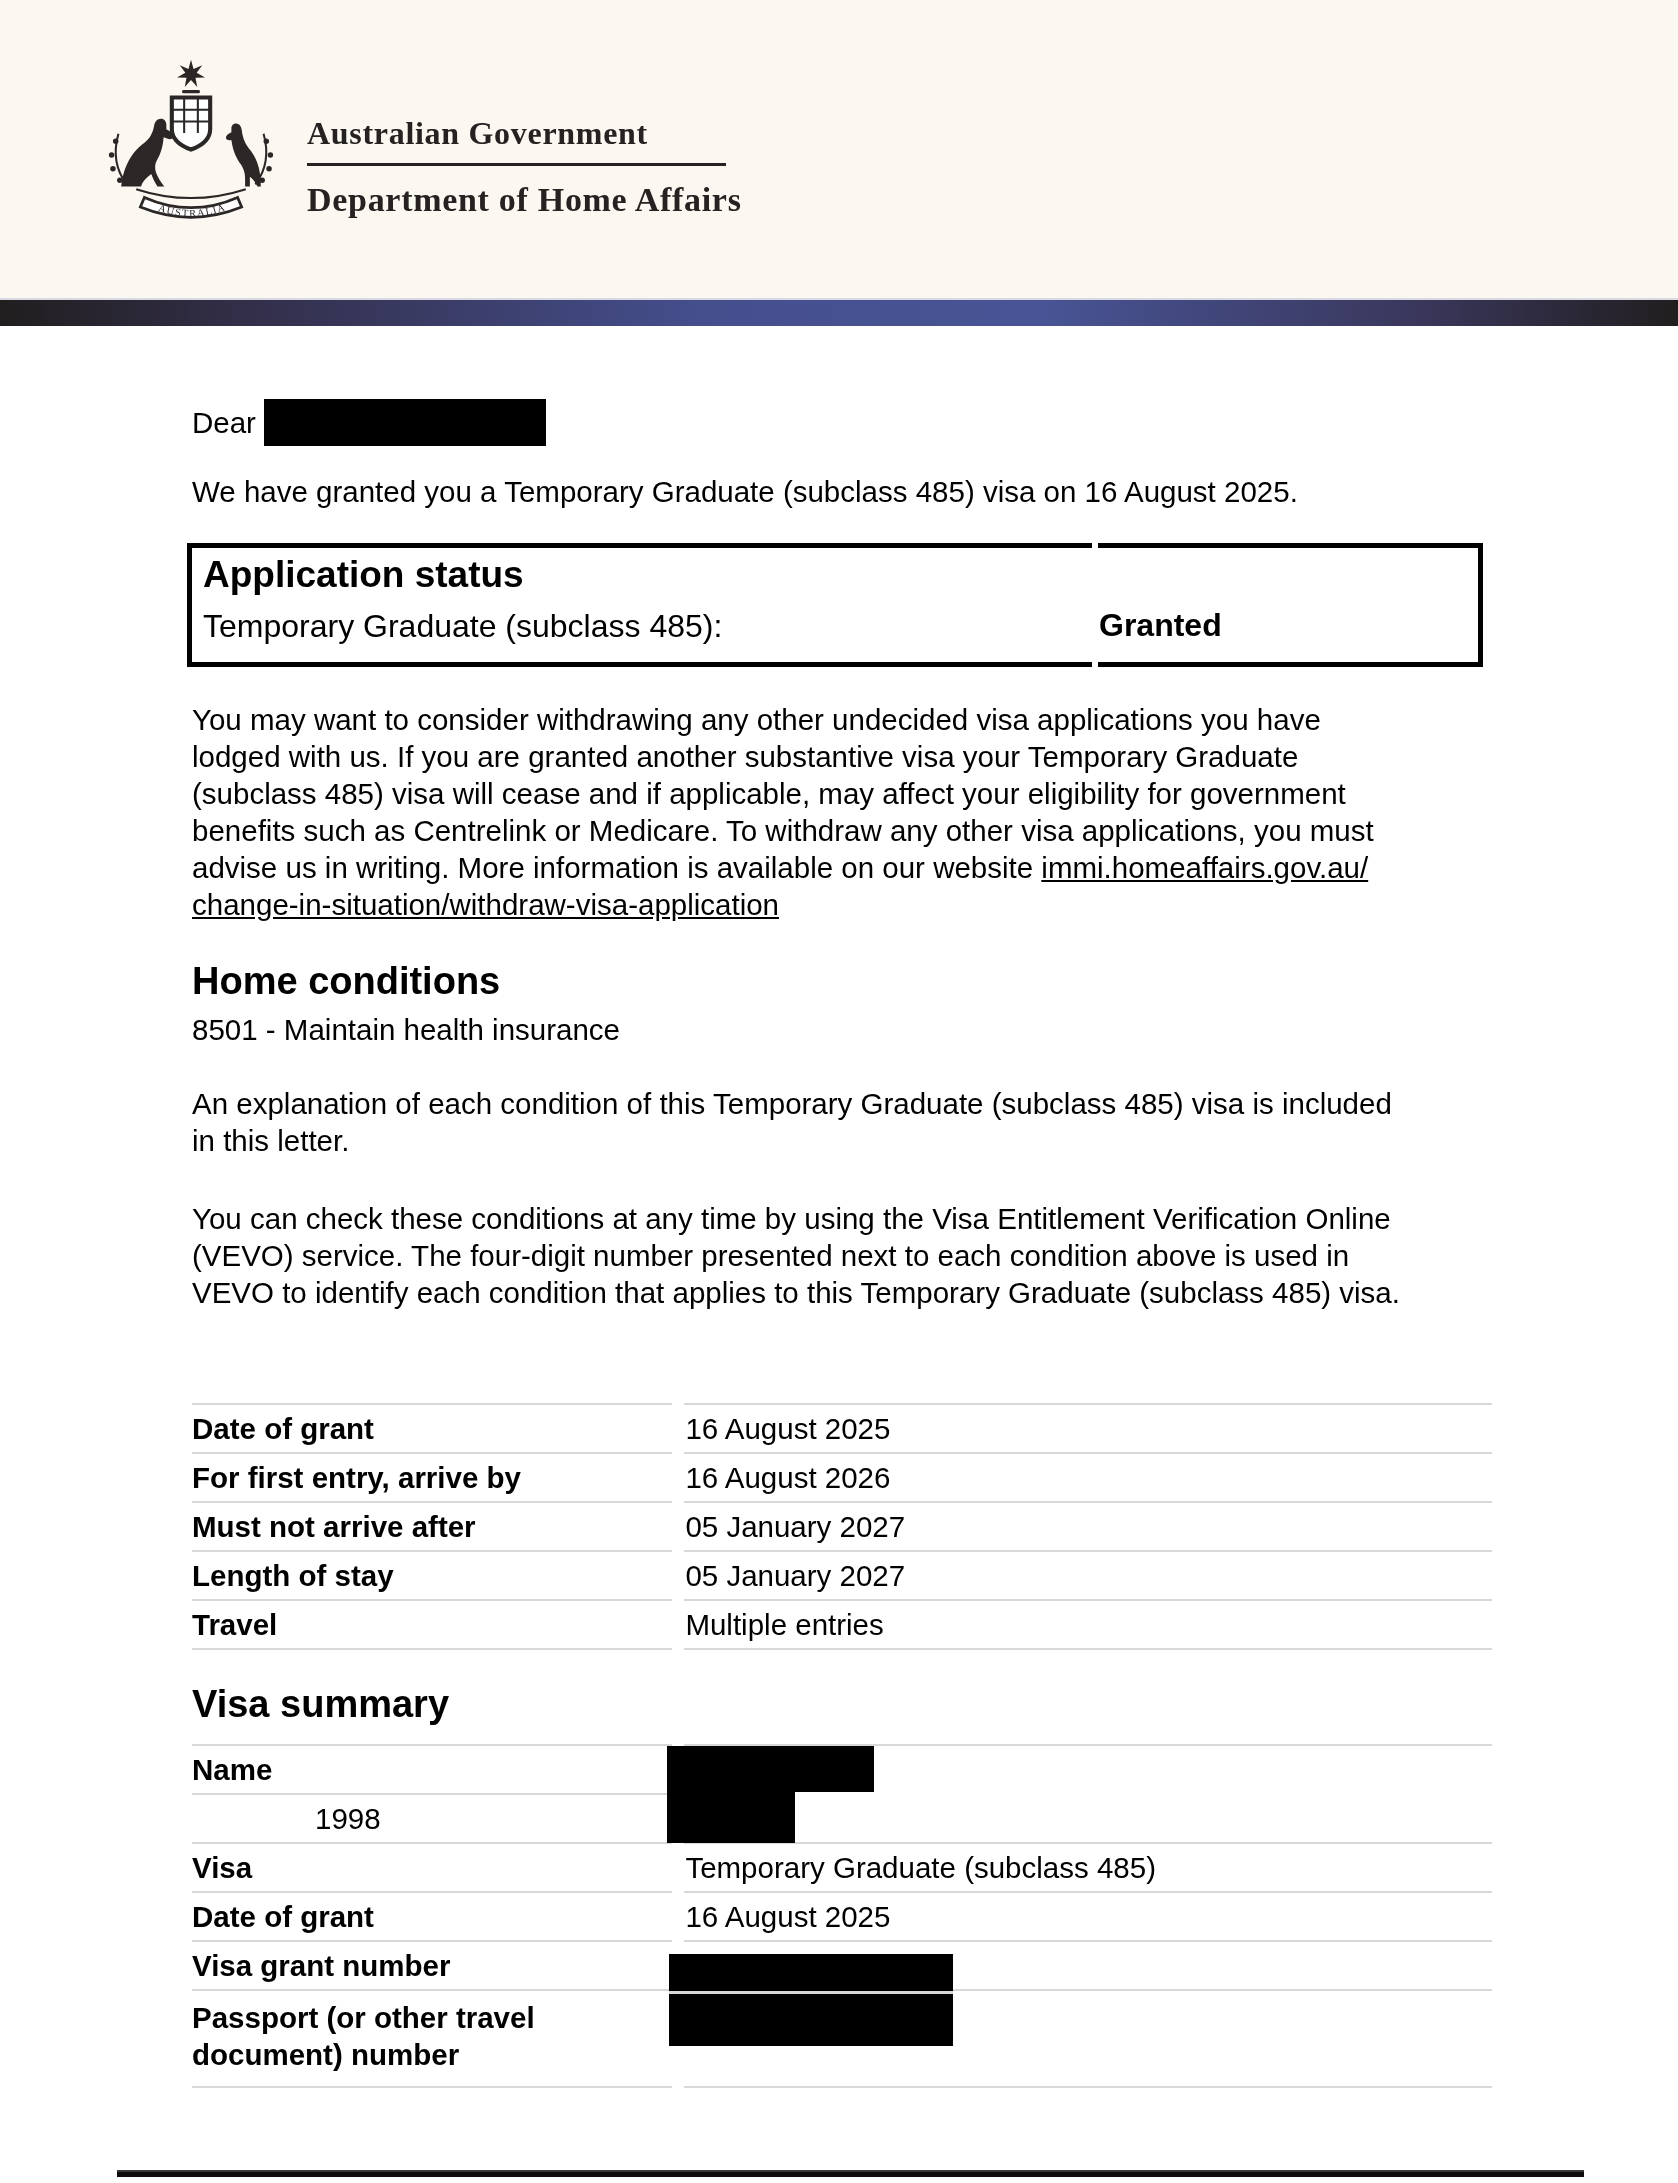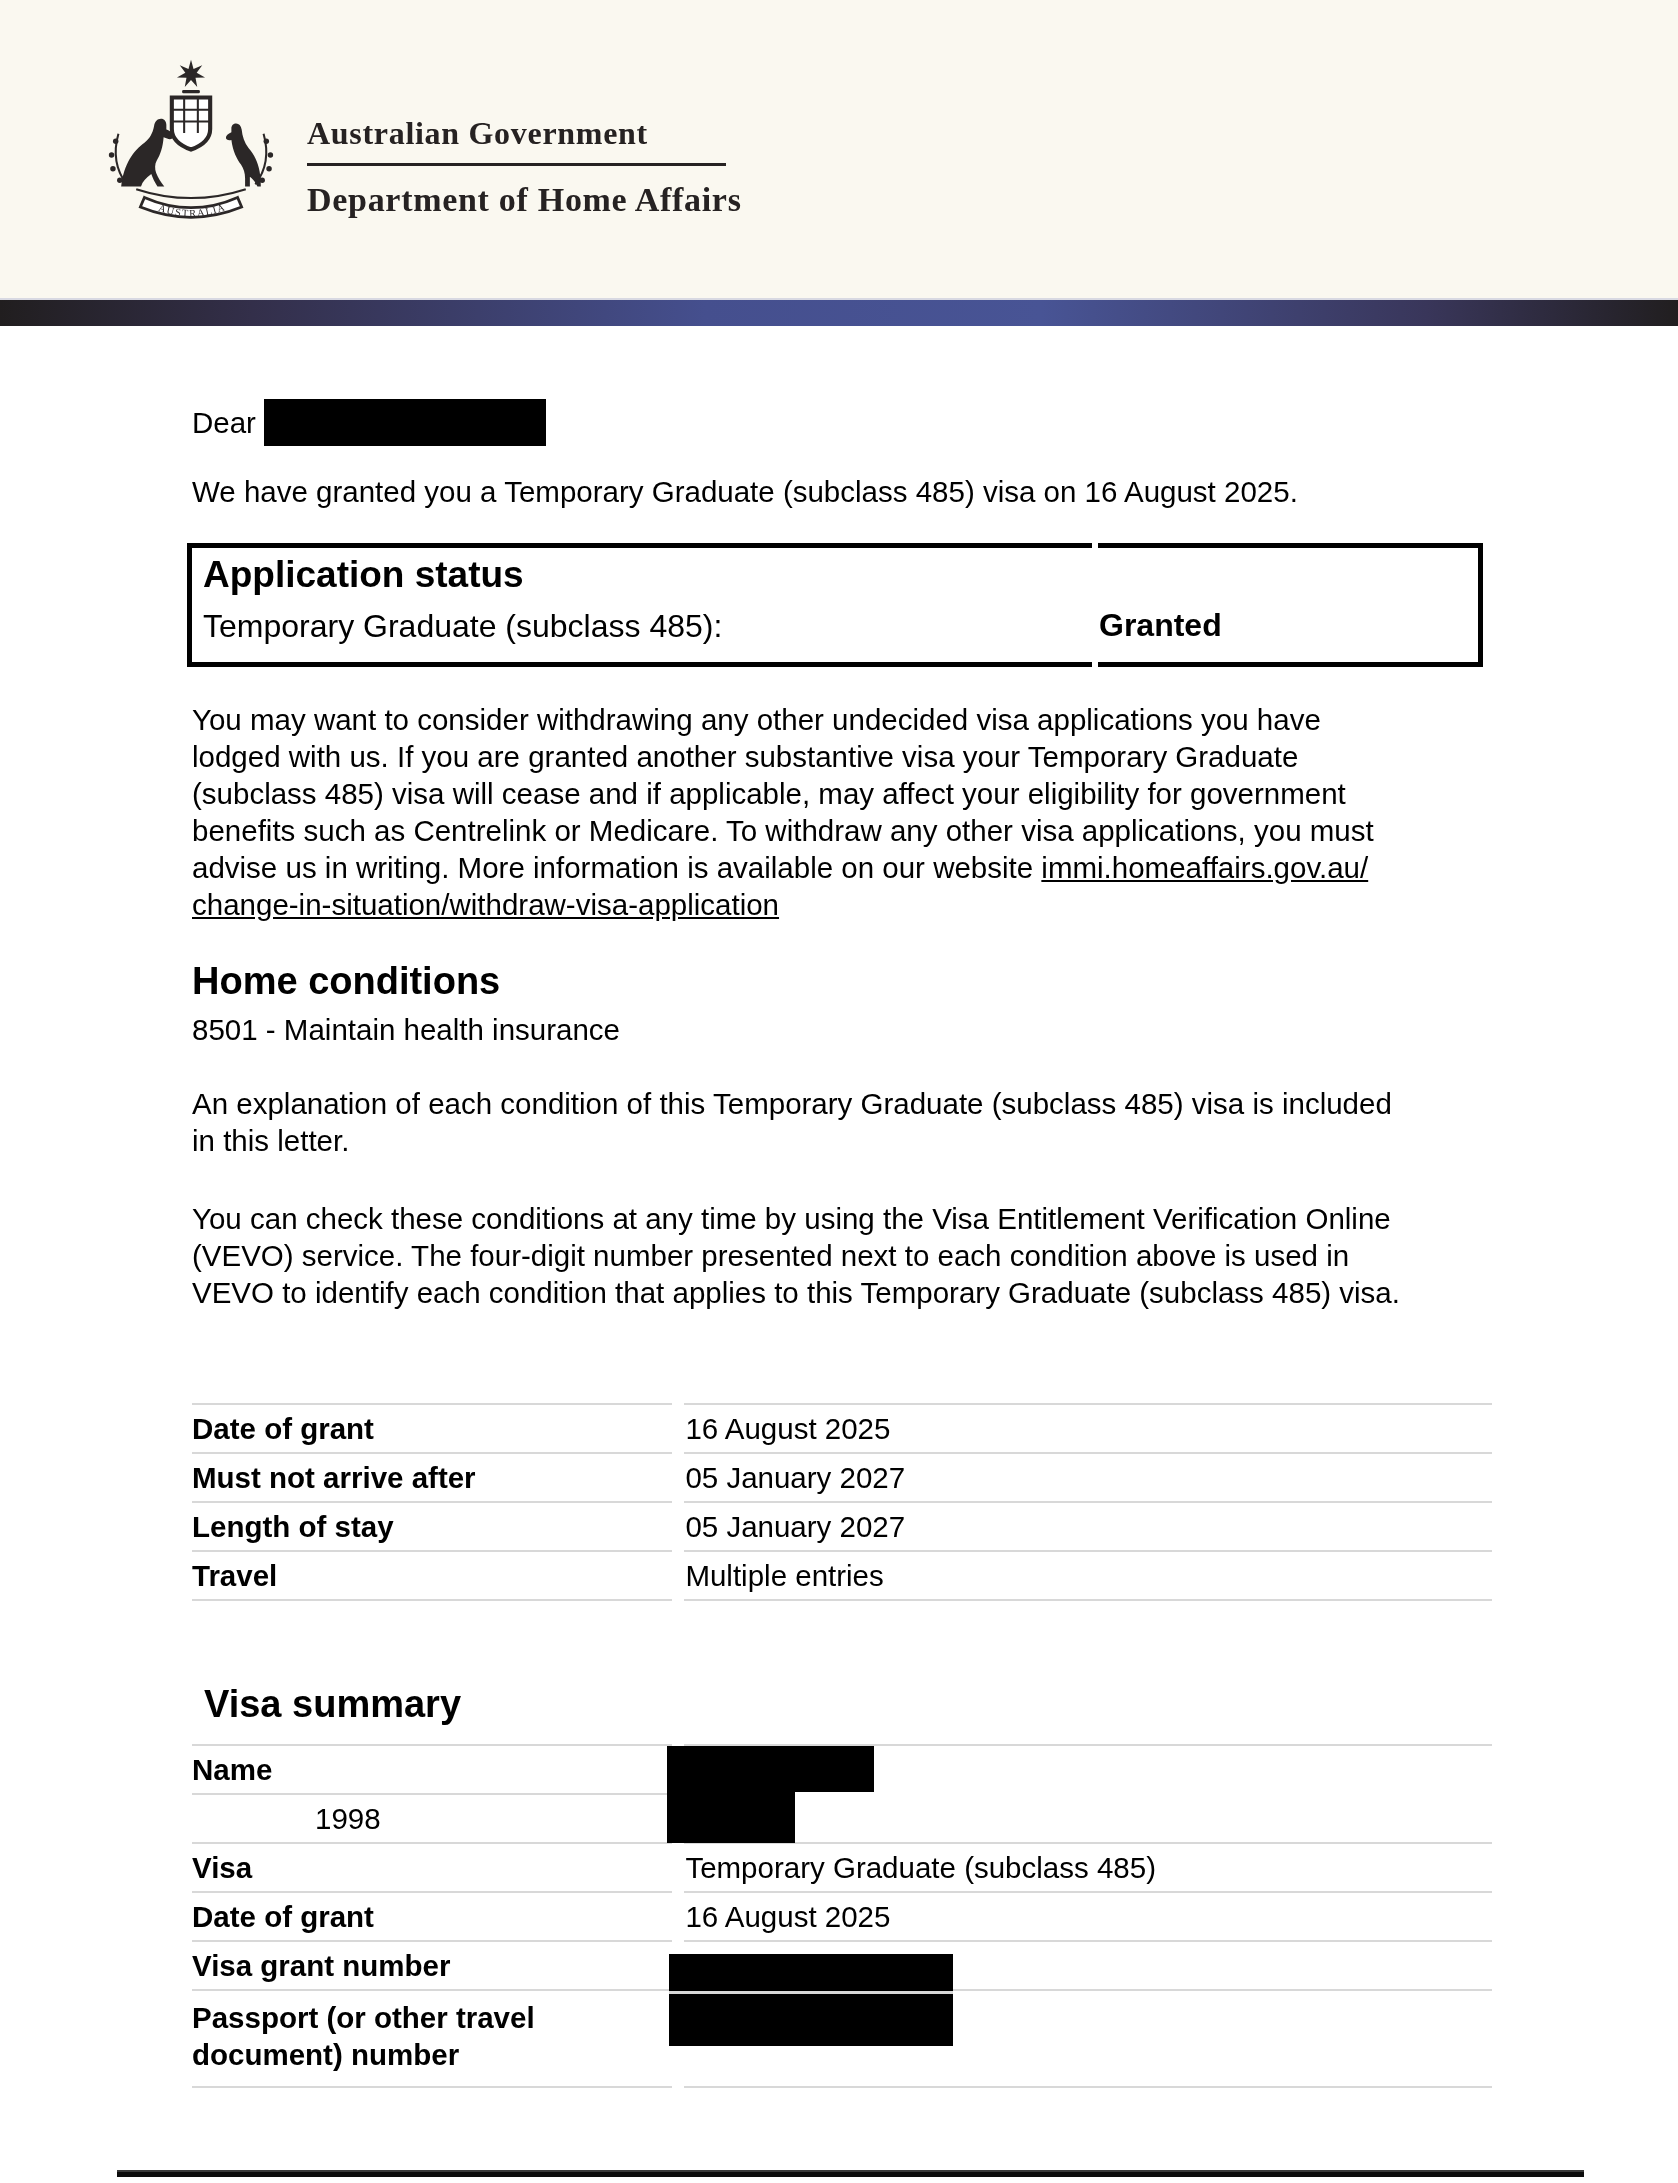--- a/index.html
+++ b/index.html
@@ -128,38 +128,42 @@
 (VEVO) service. The four-digit number presented next to each condition above is used in
 VEVO to identify each condition that applies to this Temporary Graduate (subclass 485) visa.</div>
 
 
   <div class="dtable" style="top:1403px;">
     <div class="trow">
       <div class="lbl">Date of grant</div>
       <div class="val">16 August 2025</div>
     </div>
     <div class="trow">
+      <div class="lbl">For first entry, arrive by</div>
+      <div class="val">16 August 2026</div>
+    </div>
+    <div class="trow">
       <div class="lbl">Must not arrive after</div>
       <div class="val">05 January 2027</div>
     </div>
     <div class="trow">
       <div class="lbl">Length of stay</div>
       <div class="val">05 January 2027</div>
     </div>
     <div class="trow">
       <div class="lbl">Travel</div>
       <div class="val">Multiple entries</div>
     </div>
     <div class="trow closer">
         <div></div>
         <div></div>
       </div>
   </div>
 
-  <div class="h2" style="top:1683px;margin-left:12px;">Visa summary</div>
+  <div class="h2" style="top:1683px;">Visa summary</div>
 
   <div class="dtable" style="top:1744px;">
     <div class="trow">
       <div class="lbl">Name</div>
       <div class="val"></div>
     </div>
     <div class="trow">
       <div class="val val-indent">1998</div>
     </div>
     <div class="trow">

